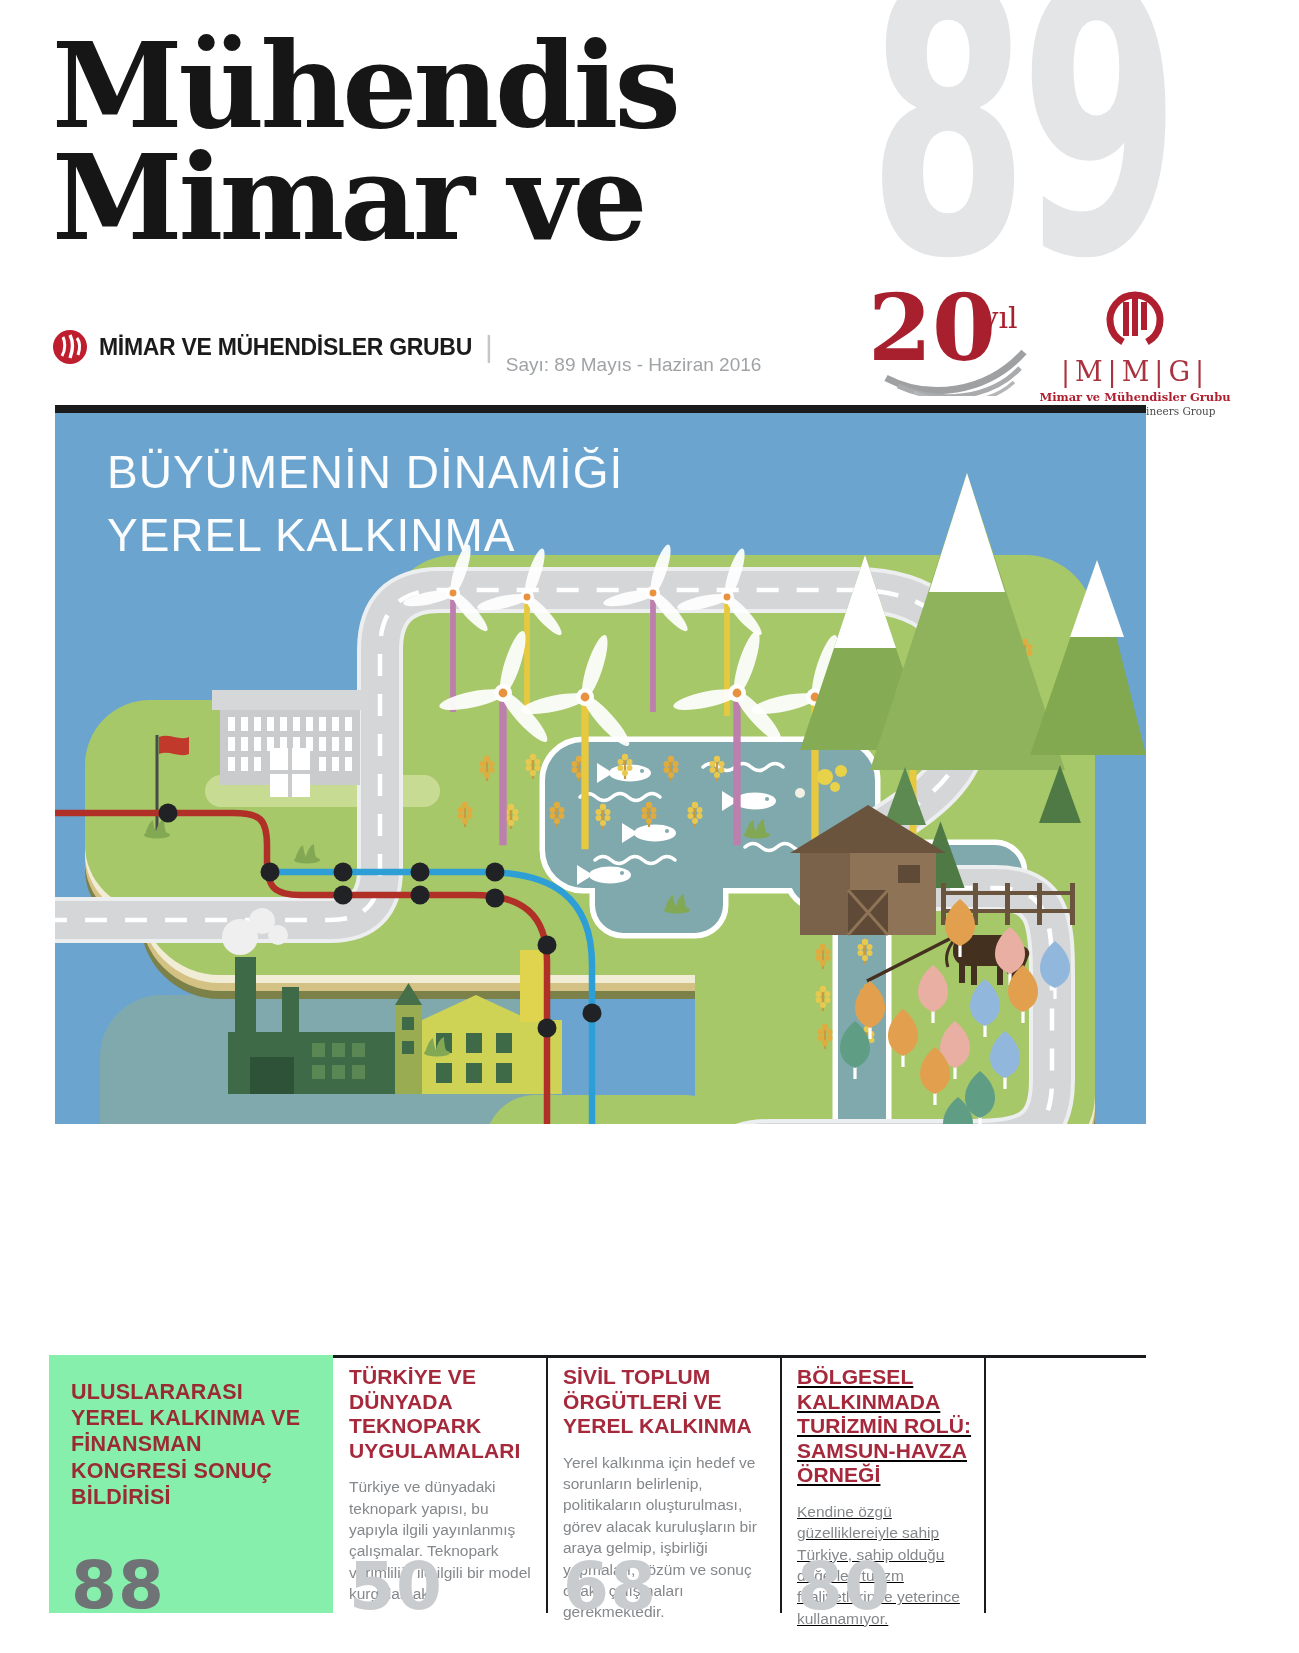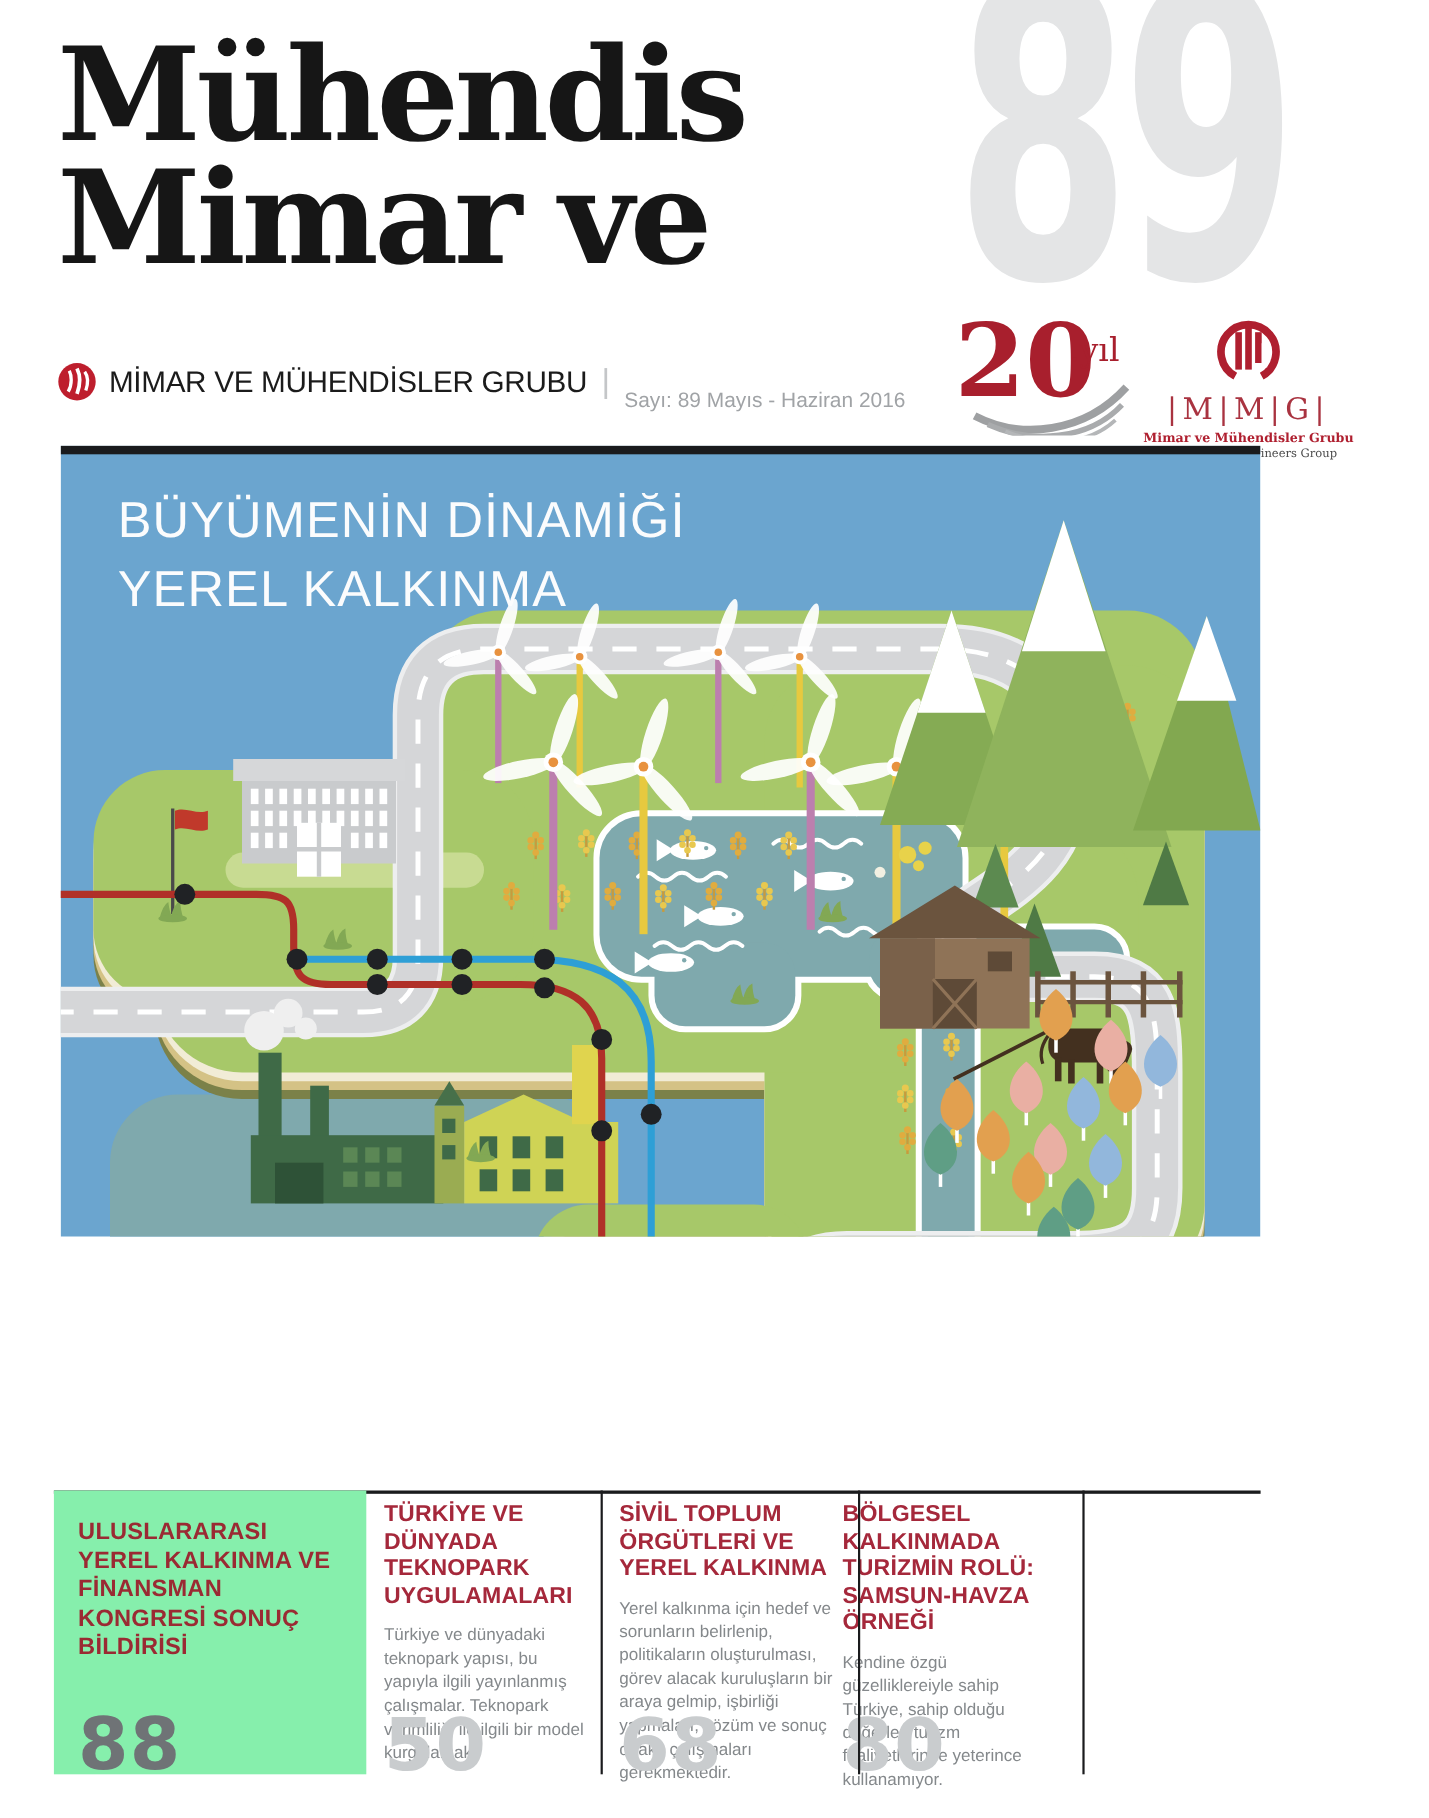--- a/index.html
+++ b/index.html
@@ -8,21 +8,21 @@
 
   
   .masthead-title{position:absolute;left:52px;top:30px;
     font-family:"DejaVu Serif",serif;font-weight:bold;color:#161616;
     font-size:118px;line-height:0.95;letter-spacing:-4px;}
   .issue-number{position:absolute;left:868px;top:-62px;
     font-family:"DejaVu Sans",sans-serif;font-weight:bold;color:#E4E5E6;
     font-size:372px;line-height:1;letter-spacing:-14px;
     transform:scaleX(0.62);transform-origin:left top;}
   .brand-row{position:absolute;left:52px;top:318px;display:flex;align-items:center;gap:11px;}
-  .brand-name{font-weight:normal;font-size:27px;color:#1B1B1B;letter-spacing:-0.3px;}
+  .brand-name{font-weight:bold;font-size:23px;color:#1B1B1B;letter-spacing:-0.3px;}
   .brand-sep{color:#C4C6C8;font-size:30px;font-weight:300;margin:0 2px;}
   .brand-issue{color:#A0A3A6;font-size:19px;margin-top:36px;}
 
   .anniv-logo{position:absolute;left:868px;top:278px;width:170px;height:118px;}
   .mmg-logo{position:absolute;left:1018px;top:288px;width:200px;text-align:center;margin-left:17px;}
   .mmg-letters{font-family:"DejaVu Serif",serif;color:#A93340;font-size:27px;letter-spacing:5px;margin-top:2px;}
   .mmg-name-tr{font-family:"DejaVu Serif",serif;color:#AF1F2F;font-weight:bold;font-size:11.5px;margin-top:3px;}
   .mmg-name-en{font-family:"DejaVu Serif",serif;color:#4A4A4A;font-size:10.5px;margin-top:1px;}
 
   
@@ -37,21 +37,21 @@
     background:#86efac;box-sizing:border-box;padding:24px 22px;}
   .feature-dark .f-title{color:#9A2A33;font-weight:bold;font-size:21.5px;line-height:1.22;letter-spacing:0.2px;}
   .feature{position:absolute;top:1359px;height:253px;box-sizing:border-box;padding-top:6px;}
   .feature .f-title{color:#A5283B;font-weight:bold;font-size:21px;line-height:1.17;letter-spacing:0.1px;}
   .feature .f-body{color:#84888B;font-size:15.5px;line-height:1.38;margin-top:13px;}
   .page-num{position:absolute;bottom:0px;left:0px;font-weight:bold;font-size:66px;
     line-height:0.78;color:#C9CCCE;letter-spacing:1px;font-family:"DejaVu Sans",sans-serif;}
   .feature-dark .page-num{left:22px;bottom:2px;color:#6F7376;}
   #feat2{left:349px;width:182px;}
   #feat3{left:563px;width:202px;}
-  #feat4{left:766px;width:182px;}
+  #feat4{left:797px;width:182px;text-decoration:underline;}
 </style>
 </head>
 <body>
 
 <div class="page">
 
   <div class="issue-number">89</div>
 
   <div class="masthead-title">
     <div>Mühendis</div>

